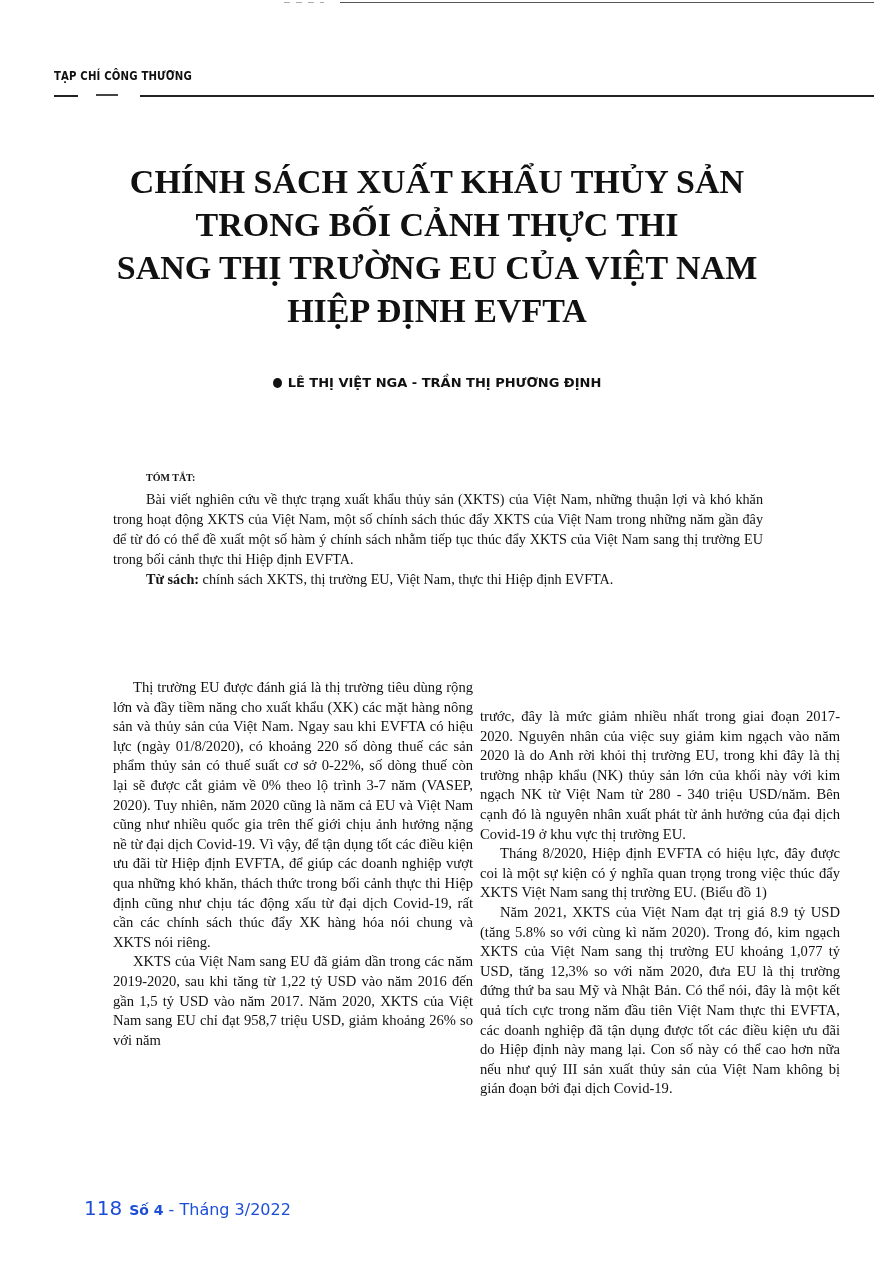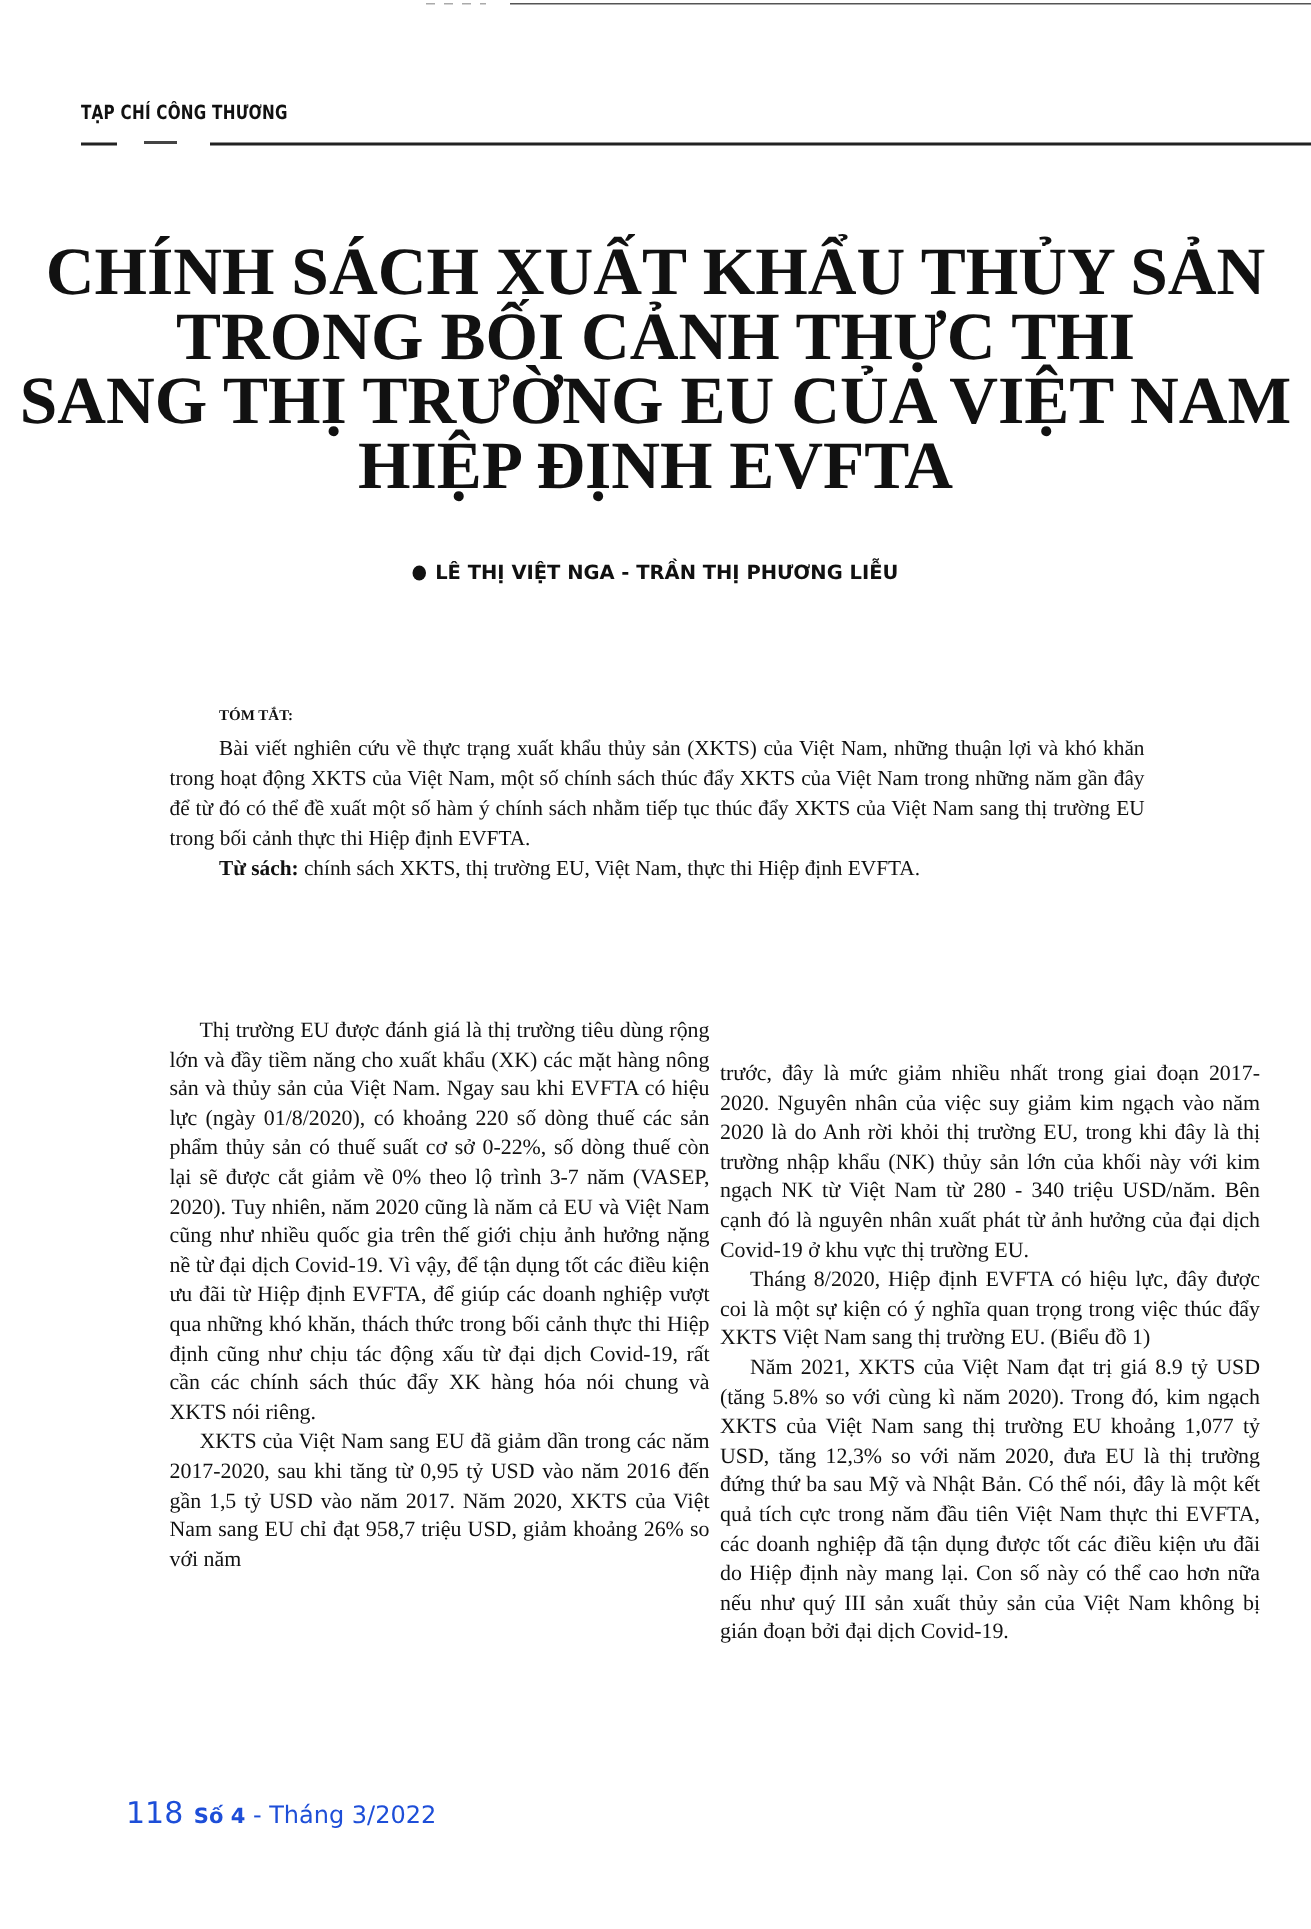--- a/index.html
+++ b/index.html
@@ -68,21 +68,21 @@
       background: #444;
     }
     .title {
       position: absolute;
       top: 160px;
       left: 0;
       width: 874px;
       text-align: center;
       font-family: "Liberation Serif", serif;
       font-weight: bold;
-      font-size: 45px;
+      font-size: 34px;
       line-height: 43px;
       color: #111;
     }
     .title div { white-space: nowrap; }
     .authors {
       position: absolute;
       top: 375px;
       left: 0;
       width: 874px;
       text-align: center;
@@ -166,32 +166,32 @@
 <div class="header-rule"></div>
 
 <div class="title">
   <div>CHÍNH SÁCH XUẤT KHẨU THỦY SẢN</div>
   <div>TRONG BỐI CẢNH THỰC THI</div>
   <div>SANG THỊ TRƯỜNG EU CỦA VIỆT NAM</div>
   <div>HIỆP ĐỊNH EVFTA</div>
 </div>
 
 <div class="authors">
-  <span class="bullet"></span><span>LÊ THỊ VIỆT NGA - TRẦN THỊ PHƯƠNG LIỄU</span>
+  <span class="bullet"></span><span>LÊ THỊ VIỆT NGA - TRẦN THỊ PHƯƠNG ĐỊNH</span>
 </div>
 
 <div class="abstract">
   <div class="abstract-heading">TÓM TẮT:</div>
   <p>Bài viết nghiên cứu về thực trạng xuất khẩu thủy sản (XKTS) của Việt Nam, những thuận lợi và khó khăn trong hoạt động XKTS của Việt Nam, một số chính sách thúc đẩy XKTS của Việt Nam trong những năm gần đây để từ đó có thể đề xuất một số hàm ý chính sách nhằm tiếp tục thúc đẩy XKTS của Việt Nam sang thị trường EU trong bối cảnh thực thi Hiệp định EVFTA.</p>
   <p><span class="kw-label">Từ sách:</span><span> chính sách XKTS, thị trường EU, Việt Nam, thực thi Hiệp định EVFTA.</span></p>
 </div>
 
 <div class="column col-left">
   <p>Thị trường EU được đánh giá là thị trường tiêu dùng rộng lớn và đầy tiềm năng cho xuất khẩu (XK) các mặt hàng nông sản và thủy sản của Việt Nam. Ngay sau khi EVFTA có hiệu lực (ngày 01/8/2020), có khoảng 220 số dòng thuế các sản phẩm thủy sản có thuế suất cơ sở 0-22%, số dòng thuế còn lại sẽ được cắt giảm về 0% theo lộ trình 3-7 năm (VASEP, 2020). Tuy nhiên, năm 2020 cũng là năm cả EU và Việt Nam cũng như nhiều quốc gia trên thế giới chịu ảnh hưởng nặng nề từ đại dịch Covid-19. Vì vậy, để tận dụng tốt các điều kiện ưu đãi từ Hiệp định EVFTA, để giúp các doanh nghiệp vượt qua những khó khăn, thách thức trong bối cảnh thực thi Hiệp định cũng như chịu tác động xấu từ đại dịch Covid-19, rất cần các chính sách thúc đẩy XK hàng hóa nói chung và XKTS nói riêng.</p>
-  <p>XKTS của Việt Nam sang EU đã giảm dần trong các năm 2017-2020, sau khi tăng từ 0,95 tỷ USD vào năm 2016 đến gần 1,5 tỷ USD vào năm 2017. Năm 2020, XKTS của Việt Nam sang EU chỉ đạt 958,7 triệu USD, giảm khoảng 26% so với năm</p>
+  <p>XKTS của Việt Nam sang EU đã giảm dần trong các năm 2019-2020, sau khi tăng từ 1,22 tỷ USD vào năm 2016 đến gần 1,5 tỷ USD vào năm 2017. Năm 2020, XKTS của Việt Nam sang EU chỉ đạt 958,7 triệu USD, giảm khoảng 26% so với năm</p>
 </div>
 
 <div class="column col-right">
   <p class="noindent">trước, đây là mức giảm nhiều nhất trong giai đoạn 2017-2020. Nguyên nhân của việc suy giảm kim ngạch vào năm 2020 là do Anh rời khỏi thị trường EU, trong khi đây là thị trường nhập khẩu (NK) thủy sản lớn của khối này với kim ngạch NK từ Việt Nam từ 280 - 340 triệu USD/năm. Bên cạnh đó là nguyên nhân xuất phát từ ảnh hưởng của đại dịch Covid-19 ở khu vực thị trường EU.</p>
   <p>Tháng 8/2020, Hiệp định EVFTA có hiệu lực, đây được coi là một sự kiện có ý nghĩa quan trọng trong việc thúc đẩy XKTS Việt Nam sang thị trường EU. (Biểu đồ 1)</p>
   <p>Năm 2021, XKTS của Việt Nam đạt trị giá 8.9 tỷ USD (tăng 5.8% so với cùng kì năm 2020). Trong đó, kim ngạch XKTS của Việt Nam sang thị trường EU khoảng 1,077 tỷ USD, tăng 12,3% so với năm 2020, đưa EU là thị trường đứng thứ ba sau Mỹ và Nhật Bản. Có thể nói, đây là một kết quả tích cực trong năm đầu tiên Việt Nam thực thi EVFTA, các doanh nghiệp đã tận dụng được tốt các điều kiện ưu đãi do Hiệp định này mang lại. Con số này có thể cao hơn nữa nếu như quý III sản xuất thủy sản của Việt Nam không bị gián đoạn bởi đại dịch Covid-19.</p>
 </div>
 
 <div class="footer">
   <span class="page-num">118</span><span class="issue">Số 4</span><span class="date"> - Tháng 3/2022</span>

